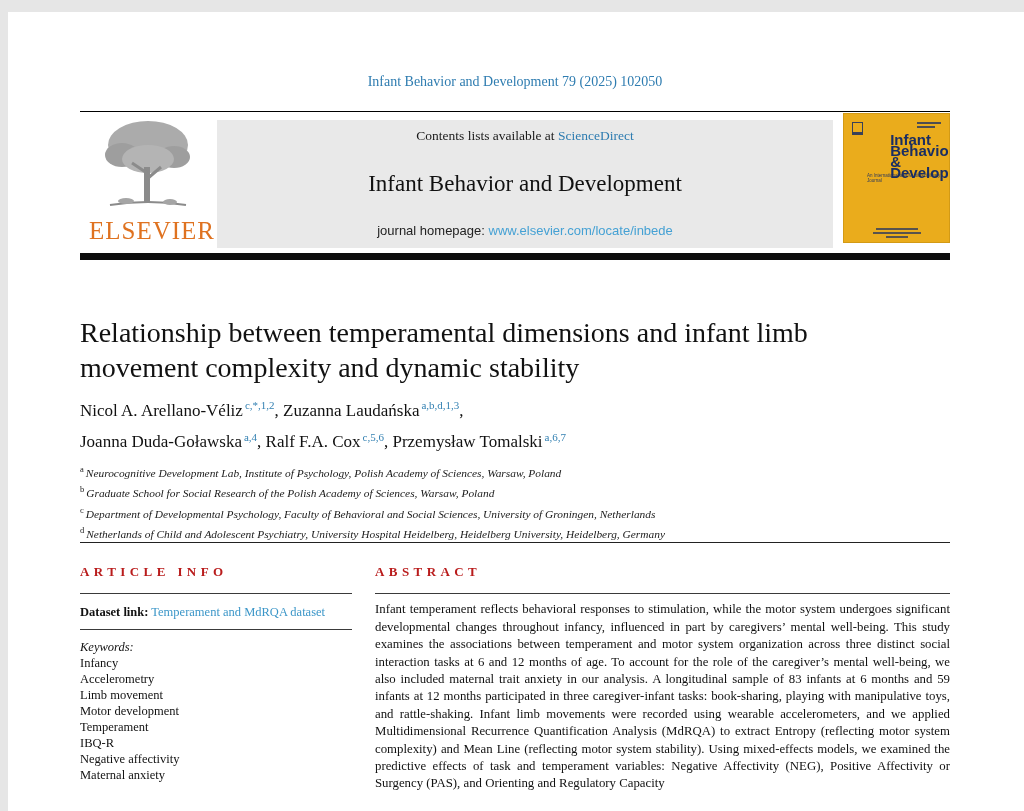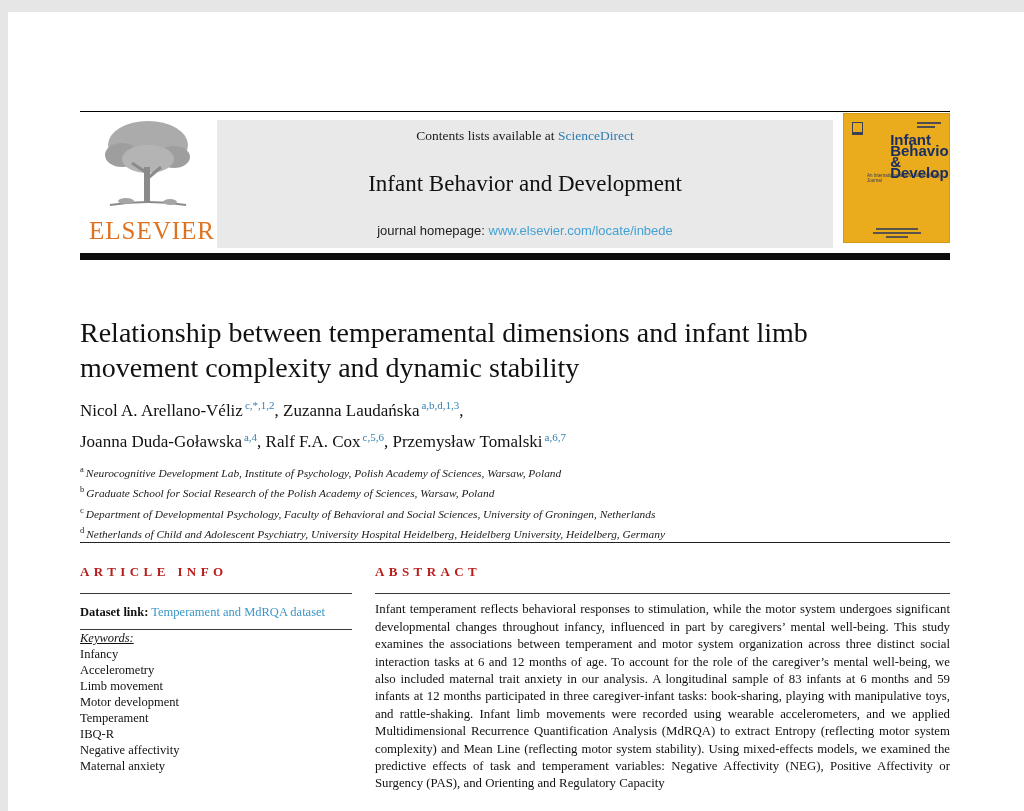--- a/index.html
+++ b/index.html
@@ -57,29 +57,30 @@
   
   .rule-mid { position:absolute; left:72px; top:530px; width:870px; height:1px; background:#222; }
   .col-left  { position:absolute; left:72px;  top:552px; width:272px; font-size:12.5px; color:#111; }
   .col-right { position:absolute; left:367px; top:552px; width:575px; font-size:12.8px; color:#111; }
   .sec-heading { font-size:13px; font-weight:600; letter-spacing:.34em; color:#b91c1c; }
   .hrule { height:1.3px; background:#3a3a3a; margin-top:13px; }
   .dataset { margin-top:9px; line-height:18px; }
   .dataset .lbl { font-weight:700; }
   .dataset .link { color:#3b96c8; }
   .hrule2 { height:1px; background:#3a3a3a; margin-top:8px; }
-  .kw-label { font-style:italic; line-height:16px;text-decoration:underline; }
+  .kw-label { font-style:italic; margin-top:9px; line-height:16px; }
   .kw { line-height:16px; }
   .abstract-text { margin-top:7px; text-align:justify; line-height:17.4px; height:224px; overflow:hidden; }
 </style>
 </head>
 <body>
 
 <div class="page">
 
+  <div class="citation">Infant Behavior and Development 79 (2025) 102050</div>
 
   <div class="rule-top"></div>
 
   <div class="logo-block">
     <svg class="logo-tree" viewBox="0 0 100 100">
       <ellipse cx="50" cy="30" rx="40" ry="24" fill="#ababab"></ellipse>
       <ellipse cx="24" cy="40" rx="17" ry="12" fill="#9e9e9e"></ellipse>
       <ellipse cx="76" cy="42" rx="16" ry="11" fill="#9e9e9e"></ellipse>
       <ellipse cx="50" cy="44" rx="26" ry="14" fill="#b4b4b4"></ellipse>
       <rect x="46" y="52" width="6" height="36" fill="#8b8b8b"></rect>

